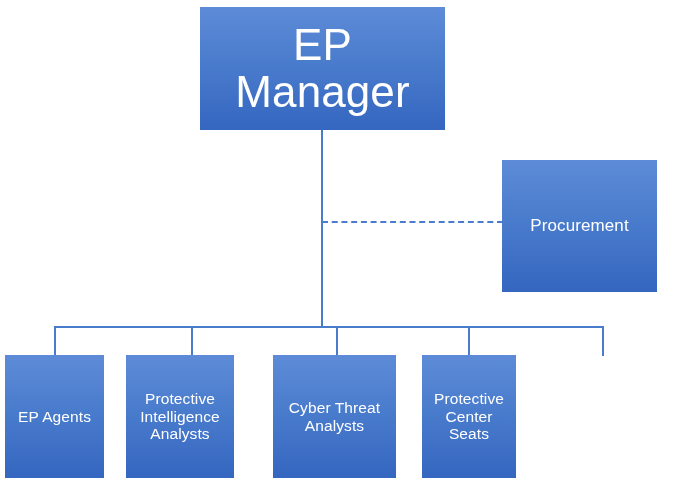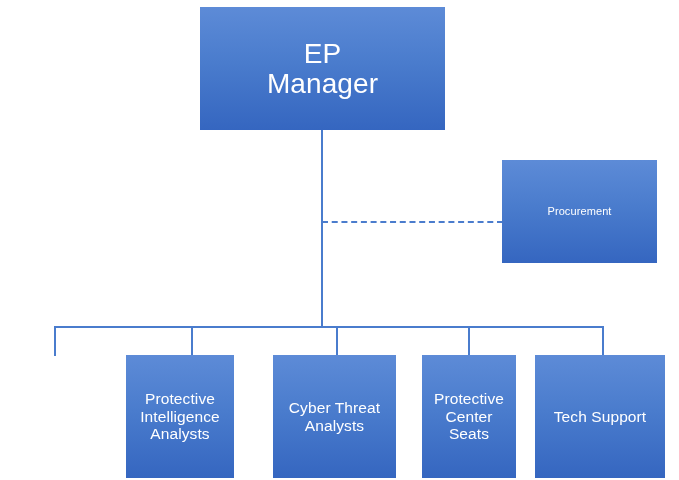--- a/index.html
+++ b/index.html
@@ -25,27 +25,27 @@
     color: #ffffff;
     background: linear-gradient(180deg, #5d8bd7 0%, #4a7ccd 45%, #3566c0 100%);
     line-height: 1.12;
     letter-spacing: 0.1px;
     user-select: none;
   }
   .node .node-label { display: block; padding: 0 4px; white-space: pre-line; }
 
   #node-root {
     left: 200px; top: 7px; width: 245px; height: 123px;
-    font-size: 28px;
+    font-size: 44px;
   }
   #node-root .node-label { line-height: 1.05; }
 
   #node-procurement {
-    left: 502px; top: 160px; width: 155px; height: 103px;
-    font-size: 11px;
+    left: 502px; top: 160px; width: 155px; height: 132px;
+    font-size: 17px;
   }
 
   .leaf { top: 355px; height: 123px; font-size: 15.5px; }
   #node-ep-agents        { left: 5px;   width: 99px;  }
   #node-protective-intel { left: 126px; width: 108px; }
   #node-cyber-threat     { left: 273px; width: 123px; }
   #node-ops-center       { left: 422px; width: 94px;  }
   #node-tech-support     { left: 535px; width: 130px; }
 
   .connector {
@@ -89,35 +89,35 @@
 
   <div class="node" id="node-root">
     <span class="node-label">EP
 Manager</span>
   </div>
 
   <div class="node" id="node-procurement">
     <span class="node-label">Procurement</span>
   </div>
 
+  <div class="node leaf" id="node-ep-agents">
+    <span class="node-label">EP Agents</span>
+  </div>
 
   <div class="node leaf" id="node-protective-intel">
     <span class="node-label">Protective
 Intelligence
 Analysts</span>
   </div>
 
   <div class="node leaf" id="node-cyber-threat">
     <span class="node-label">Cyber Threat
 Analysts</span>
   </div>
 
   <div class="node leaf" id="node-ops-center">
     <span class="node-label">Protective
 Center
 Seats</span>
   </div>
 
-  <div class="node leaf" id="node-tech-support">
-    <span class="node-label">Tech Support</span>
-  </div>
 
 </div>
 
 </body></html>

